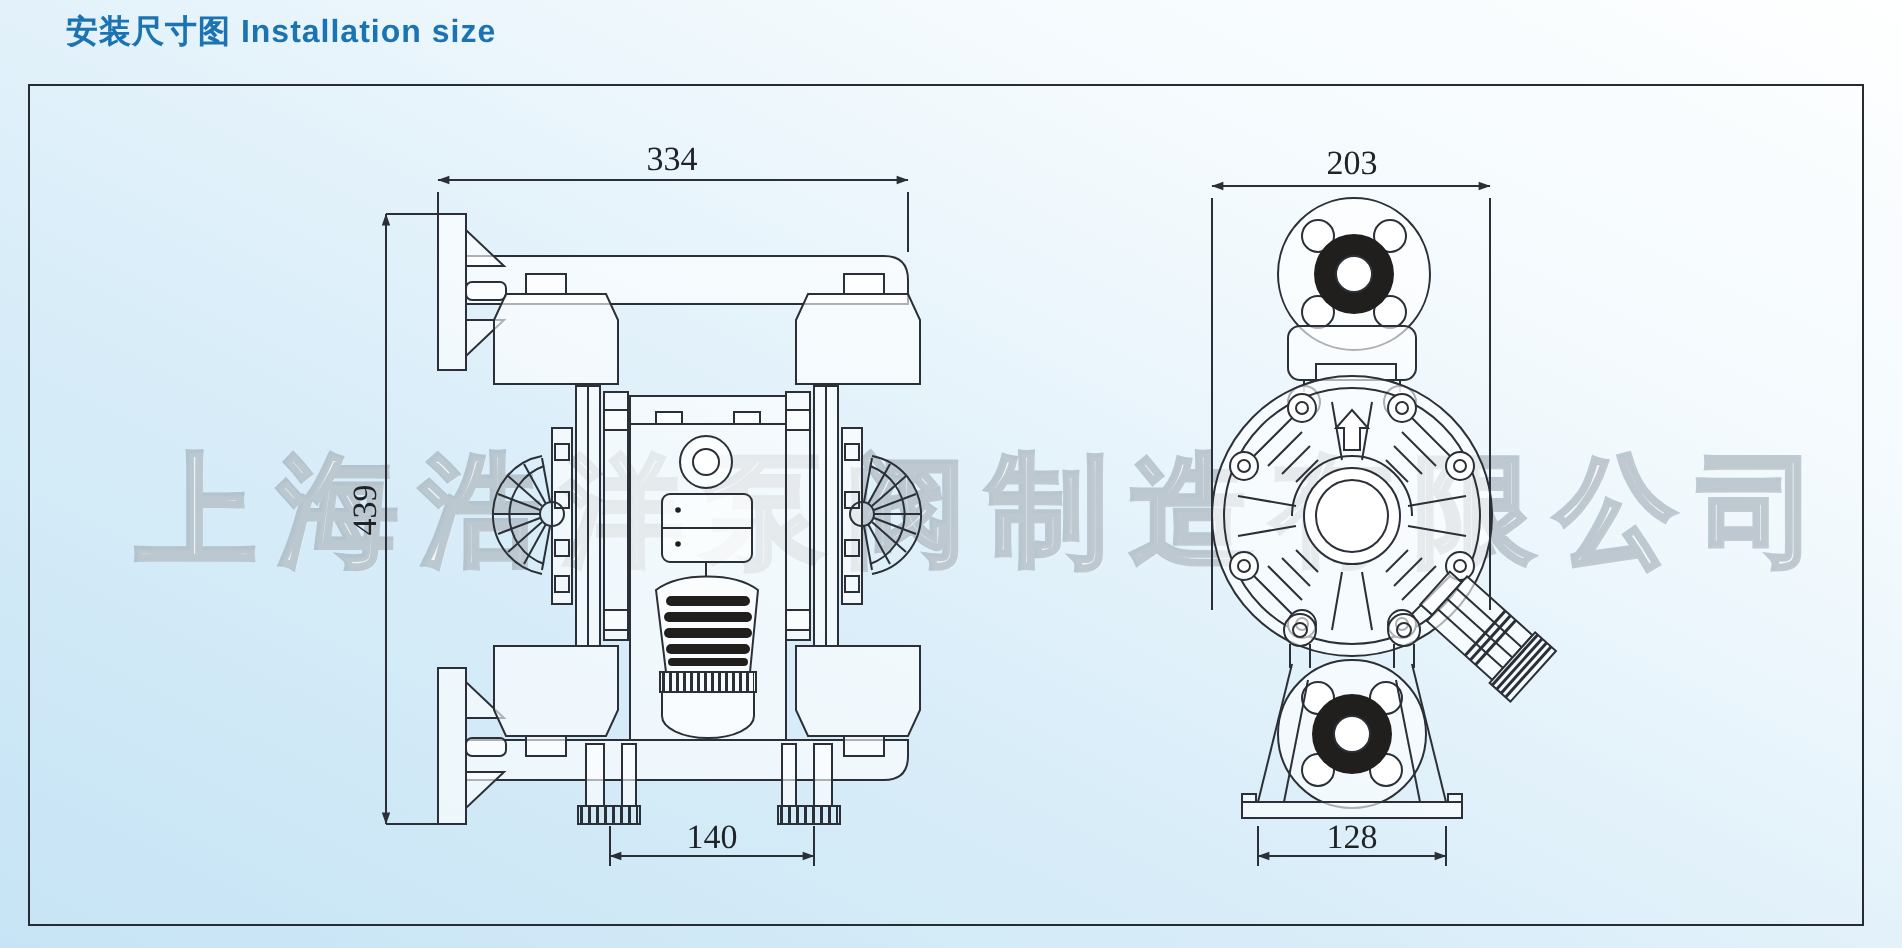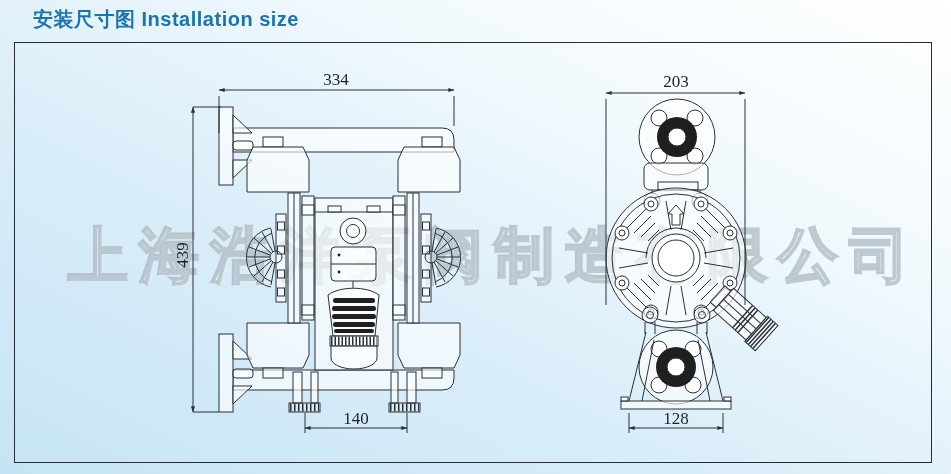--- a/index.html
+++ b/index.html
@@ -3,21 +3,21 @@
 <meta charset="utf-8">
 <style>
   html,body{margin:0;padding:0;}
   body{
     width:951px;height:474px;overflow:hidden;position:relative;
     background:linear-gradient(to top right,#c6e4f5 0%,#dbeef9 40%,#f2f9fd 70%,#feffff 100%);
     font-family:"Liberation Sans","DejaVu Sans",sans-serif;
   }
   .page-title{
     position:absolute;left:33px;top:6px;margin:0;
-    font-size:20px;font-weight:bold;color:#1b74b1;letter-spacing:.5px;
+    font-size:16px;font-weight:bold;color:#1b74b1;letter-spacing:.5px;
   }
   .panel{
     position:absolute;left:14px;top:42px;width:918px;height:421px;
     border:1.5px solid #272c33;background:transparent;box-sizing:border-box;
   }
   .watermark{
     position:absolute;left:68px;top:216px;width:870px;height:66px;
     font-size:60px;font-weight:bold;letter-spacing:11px;white-space:nowrap;
     color:rgba(236,242,246,0.45);
     -webkit-text-stroke:2px rgba(148,162,173,0.55);

